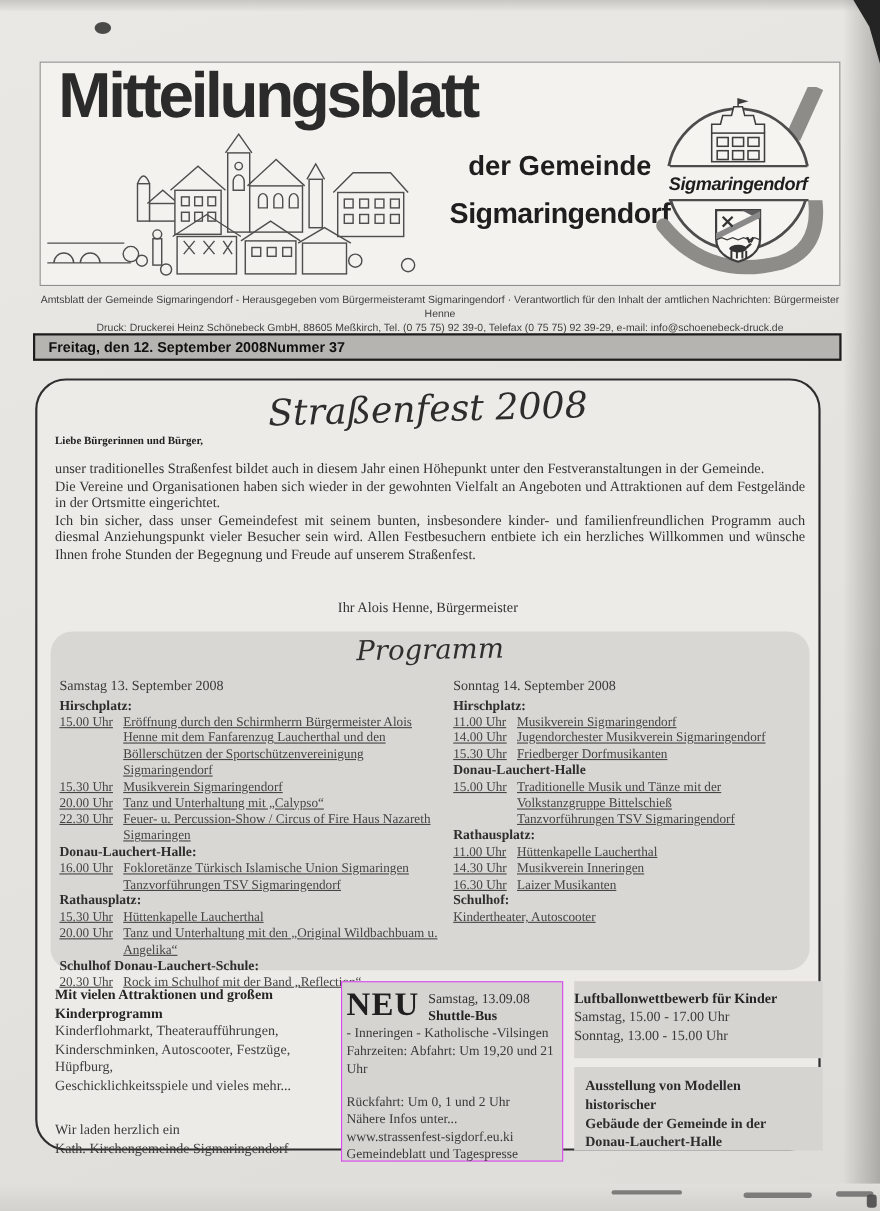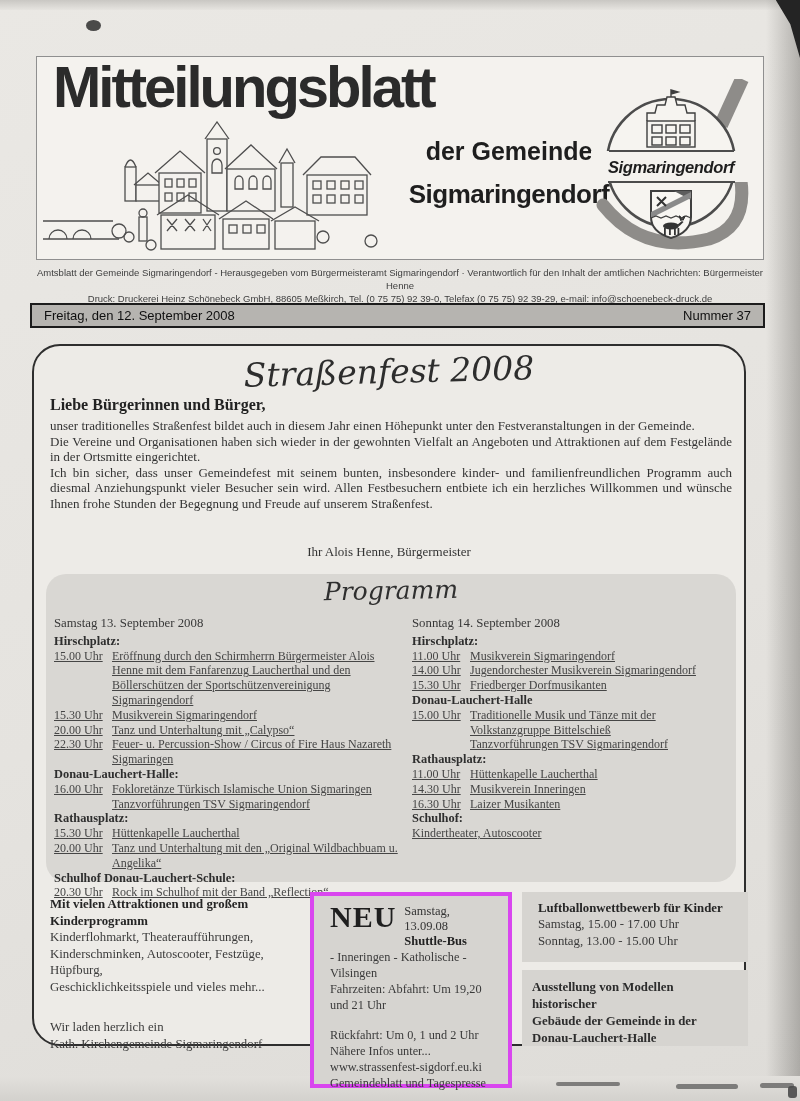--- a/index.html
+++ b/index.html
@@ -31,30 +31,30 @@
   .village{position:absolute;left:4px;top:64px;width:340px;height:136px;}
   .logo{position:absolute;right:2px;top:22px;width:170px;height:178px;}
 
   
   .imprint{position:absolute;left:30px;top:266px;width:740px;text-align:center;
            font-family:"Liberation Sans",sans-serif;font-size:9.5px;line-height:13px;color:#3e3e3e;}
 
   
   .datebar{position:absolute;left:30px;top:303px;width:735px;height:25px;background:#b6b4b0;
            border:2px solid #1c1c1c;box-sizing:border-box;display:flex;align-items:center;
-           justify-content:space-between;padding:0 12px;font-family:"Liberation Sans",sans-serif;
-           font-weight:normal;font-size:13px;color:#101010;}
+           justify-content:flex-start;padding:0 12px;font-family:"Liberation Sans",sans-serif;
+           font-weight:bold;font-size:13px;color:#101010;}
 
   
   .mainbox{position:absolute;left:32px;top:344px;width:714px;height:702px;border:2px solid #2e2e2e;
            border-radius:28px;box-sizing:border-box;background:#edebe7;}
   .article-title{position:absolute;left:0;top:6px;width:100%;text-align:center;
                  font-family:"DejaVu Serif",serif;font-style:italic;font-size:33px;color:#2d2d2d;
                  transform:rotate(-1.5deg);}
-  .salutation{position:absolute;left:16px;top:50px;font-weight:bold;font-size:16px;color:#222;}
+  .salutation{position:absolute;left:16px;top:50px;font-weight:bold;font-size:10px;color:#222;}
   .letter{position:absolute;left:16px;top:72px;width:682px;font-size:13px;line-height:15.5px;
           color:#333;text-align:justify;}
   .letter p{margin:0;}
   .signature{position:absolute;left:0;top:198px;width:100%;text-align:center;font-size:13px;color:#333;}
 
   
   .program{position:absolute;left:12px;top:228px;width:690px;height:308px;background:#d9d7d3;border-radius:20px;}
   .program-title{position:absolute;left:0;top:2px;width:100%;text-align:center;
                  font-family:"DejaVu Serif",serif;font-style:italic;font-size:25px;color:#2f2f2f;
                  transform:rotate(-1deg);}
@@ -67,28 +67,28 @@
   .prog-item{display:flex;text-decoration:underline;}
   .prog-time{width:58px;flex:none;}
   .prog-text{flex:1;white-space:pre-line;}
 
   
   .foot-left{position:absolute;left:16px;top:550px;width:252px;font-size:12.8px;line-height:16.5px;color:#3b3b3b;}
   .kp-heading{font-weight:bold;color:#252525;}
   .kp-body{white-space:pre-line;}
   .kp-invite{white-space:pre-line;margin-top:24px;}
   .foot-box{background:#d6d4d0;box-sizing:border-box;}
-  .shuttle{position:absolute;left:276px;top:546px;width:202px;height:196px;padding:6px 16px;border:4px solid #d946ef;}
+  .shuttle{position:absolute;left:276px;top:546px;width:202px;height:164px;padding:6px 4px;border:1px solid #d946ef;}
   .shuttle-head{display:flex;gap:8px;align-items:flex-start;}
   .shuttle-badge{font-family:"Liberation Serif",serif;font-size:30px;font-weight:bold;letter-spacing:1px;color:#1f1f1f;line-height:30px;}
   .shuttle-dn{font-size:12.5px;line-height:15px;color:#333;padding-top:2px;}
   .shuttle-name{font-weight:bold;color:#222;}
   .shuttle-line{font-size:12.3px;line-height:16px;color:#3a3a3a;}
   .shuttle-gap{height:14px;}
-  .balloon{position:absolute;left:488px;top:546px;width:226px;height:70px;padding:8px 16px;}
+  .balloon{position:absolute;left:488px;top:546px;width:226px;height:70px;padding:8px 0;}
   .balloon-heading{font-weight:bold;font-size:12.8px;color:#252525;line-height:16px;}
   .balloon-times{font-size:12.8px;line-height:16.5px;color:#3a3a3a;white-space:pre-line;}
   .exhibition{position:absolute;left:488px;top:624px;width:226px;height:76px;padding:9px 10px;}
   .exhibition-text{font-weight:bold;font-size:12.8px;line-height:17px;color:#2c2c2c;white-space:pre-line;}
 </style>
 </head>
 <body>
 
 <div class="page">
 

